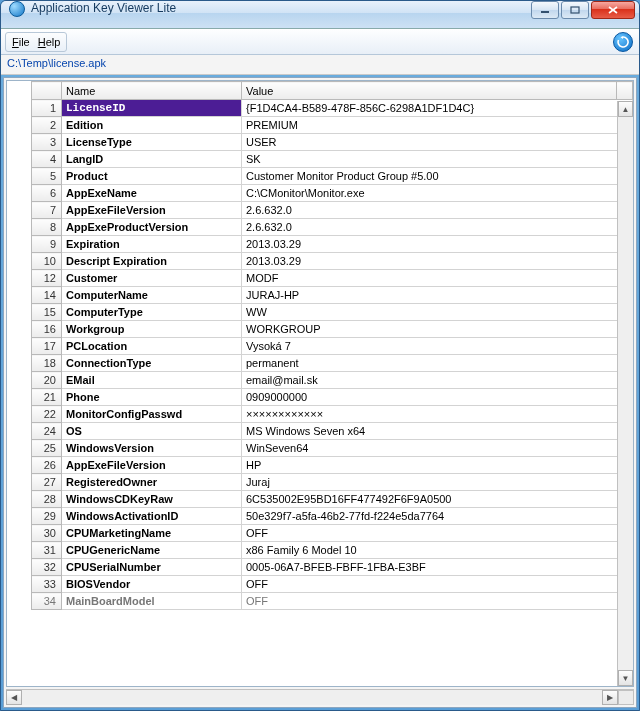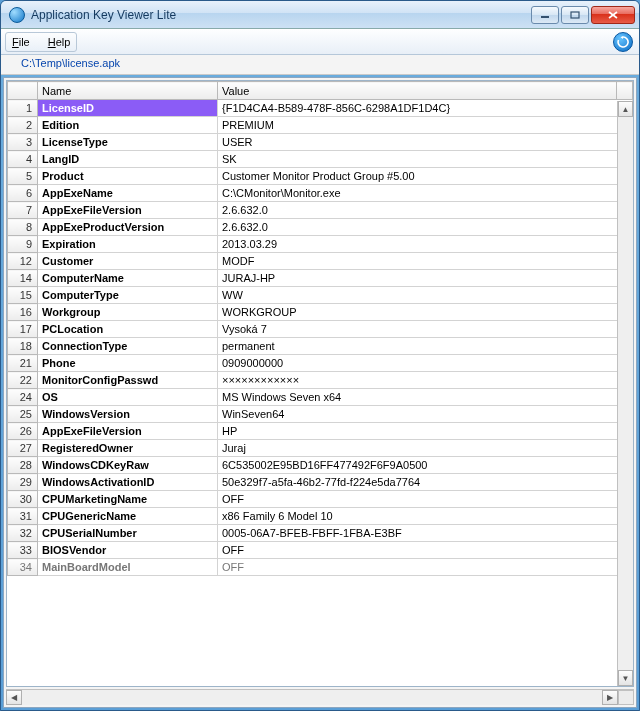--- a/index.html
+++ b/index.html
@@ -17,21 +17,20 @@
     background: linear-gradient(to bottom, #6badde 0%, #5a9ed6 100%);
     border: 1px solid #2a5a8a;
     border-radius: 6px 6px 0 0;
     display: flex;
     flex-direction: column;
     overflow: hidden;
   }
   .titlebar {
     height: 28px;
     display: flex;
-    align-items: center;
     padding: 0 4px 0 8px;
     background: linear-gradient(to bottom, #e8f1fb 0%, #d0e3f5 45%, #b8d5ef 46%, #cde1f4 100%);
     border-bottom: 1px solid #8aa;
   }
   .titlebar .app-icon {
     width: 16px; height: 16px;
     margin-right: 6px;
     border-radius: 8px;
     background: radial-gradient(circle at 30% 30%, #9fdcff, #1277c8);
     border: 1px solid #0a5a99;
@@ -64,59 +63,60 @@
     display: flex;
     align-items: stretch;
     padding: 2px 4px;
   }
   .menubox {
     border: 1px solid #b8c8d8;
     border-radius: 3px;
     background: linear-gradient(to bottom, #fcfdfe, #e9f0f8);
     display: flex; align-items: center;
     padding: 0 6px;
-    gap: 18px;
+    gap: 8px;
   }
   .menuitem { cursor: default; }
   .menuitem .ul { text-decoration: underline; }
   .menubar .spacer { flex: 1; }
   .refresh {
     width: 20px; height: 20px;
     border-radius: 10px;
     background: radial-gradient(circle at 35% 30%, #66c4ff, #0a6bc4);
     border: 1px solid #0756a0;
     display: flex; align-items: center; justify-content: center;
     color: #fff;
     font-weight: bold;
     margin-right: 2px;
   }
   .pathbar {
     height: 20px;
     background: #f4f4f4;
     border-bottom: 1px solid #c9c9c9;
-    padding: 2px 20px;
+    padding: 2px 6px;
     color: #0645ad;
   }
   .client {
     flex: 1;
     background: #f4f4f4;
     border: 1px solid #8ca6c0;
     margin: 2px;
     display: flex;
     flex-direction: column;
     overflow: hidden;
   }
   .grid {
     flex: 1;
     display: flex;
     overflow: hidden;
     border: 1px solid #9db4c9;
     margin: 2px;
     background: #fff;
     position: relative;
+    padding-left: 24px;
   }
   .gridbody {
     flex: 1;
     overflow: hidden;
   }
   table {
     border-collapse: collapse;
     width: 100%;
     table-layout: fixed;
   }
@@ -145,22 +145,23 @@
   }
   tbody td.rownum {
     background: linear-gradient(to bottom, #fdfdfd, #ececec);
     text-align: right;
     padding-right: 5px;
     color: #333;
     border-color: #b9b9b9;
   }
   tbody td.name { font-weight: bold; }
   tbody tr.selected td.name {
-    background: #8b5cf6;
+    background: #4c1d95;
     color: #fff;
+    font-family: Liberation Mono, monospace;
   }
   tbody tr.lastrow td { color:#777; }
   .vscrollbar {
     width: 16px;
     background: #efefef;
     border-left: 1px solid #c0c0c0;
     position: absolute;
     right: 0; top: 20px; bottom: 0;
     display: flex; flex-direction: column;
   }
@@ -295,20 +296,25 @@
                 <td class="rownum">8</td>
                 <td class="name">AppExeProductVersion</td>
                 <td colspan="2">2.6.632.0</td>
               </tr>
               <tr>
                 <td class="rownum">9</td>
                 <td class="name">Expiration</td>
                 <td colspan="2">2013.03.29</td>
               </tr>
               <tr>
+                <td class="rownum">10</td>
+                <td class="name">Descript Expiration</td>
+                <td colspan="2">2013.03.29</td>
+              </tr>
+              <tr>
                 <td class="rownum">12</td>
                 <td class="name">Customer</td>
                 <td colspan="2">MODF</td>
               </tr>
               <tr>
                 <td class="rownum">14</td>
                 <td class="name">ComputerName</td>
                 <td colspan="2">JURAJ-HP</td>
               </tr>
               <tr>
@@ -323,20 +329,25 @@
               </tr>
               <tr>
                 <td class="rownum">17</td>
                 <td class="name">PCLocation</td>
                 <td colspan="2">Vysoká 7</td>
               </tr>
               <tr>
                 <td class="rownum">18</td>
                 <td class="name">ConnectionType</td>
                 <td colspan="2">permanent</td>
+              </tr>
+              <tr>
+                <td class="rownum">20</td>
+                <td class="name">EMail</td>
+                <td colspan="2">email@mail.sk</td>
               </tr>
               <tr>
                 <td class="rownum">21</td>
                 <td class="name">Phone</td>
                 <td colspan="2">0909000000</td>
               </tr>
               <tr>
                 <td class="rownum">22</td>
                 <td class="name">MonitorConfigPasswd</td>
                 <td colspan="2">××××××××××××</td>

